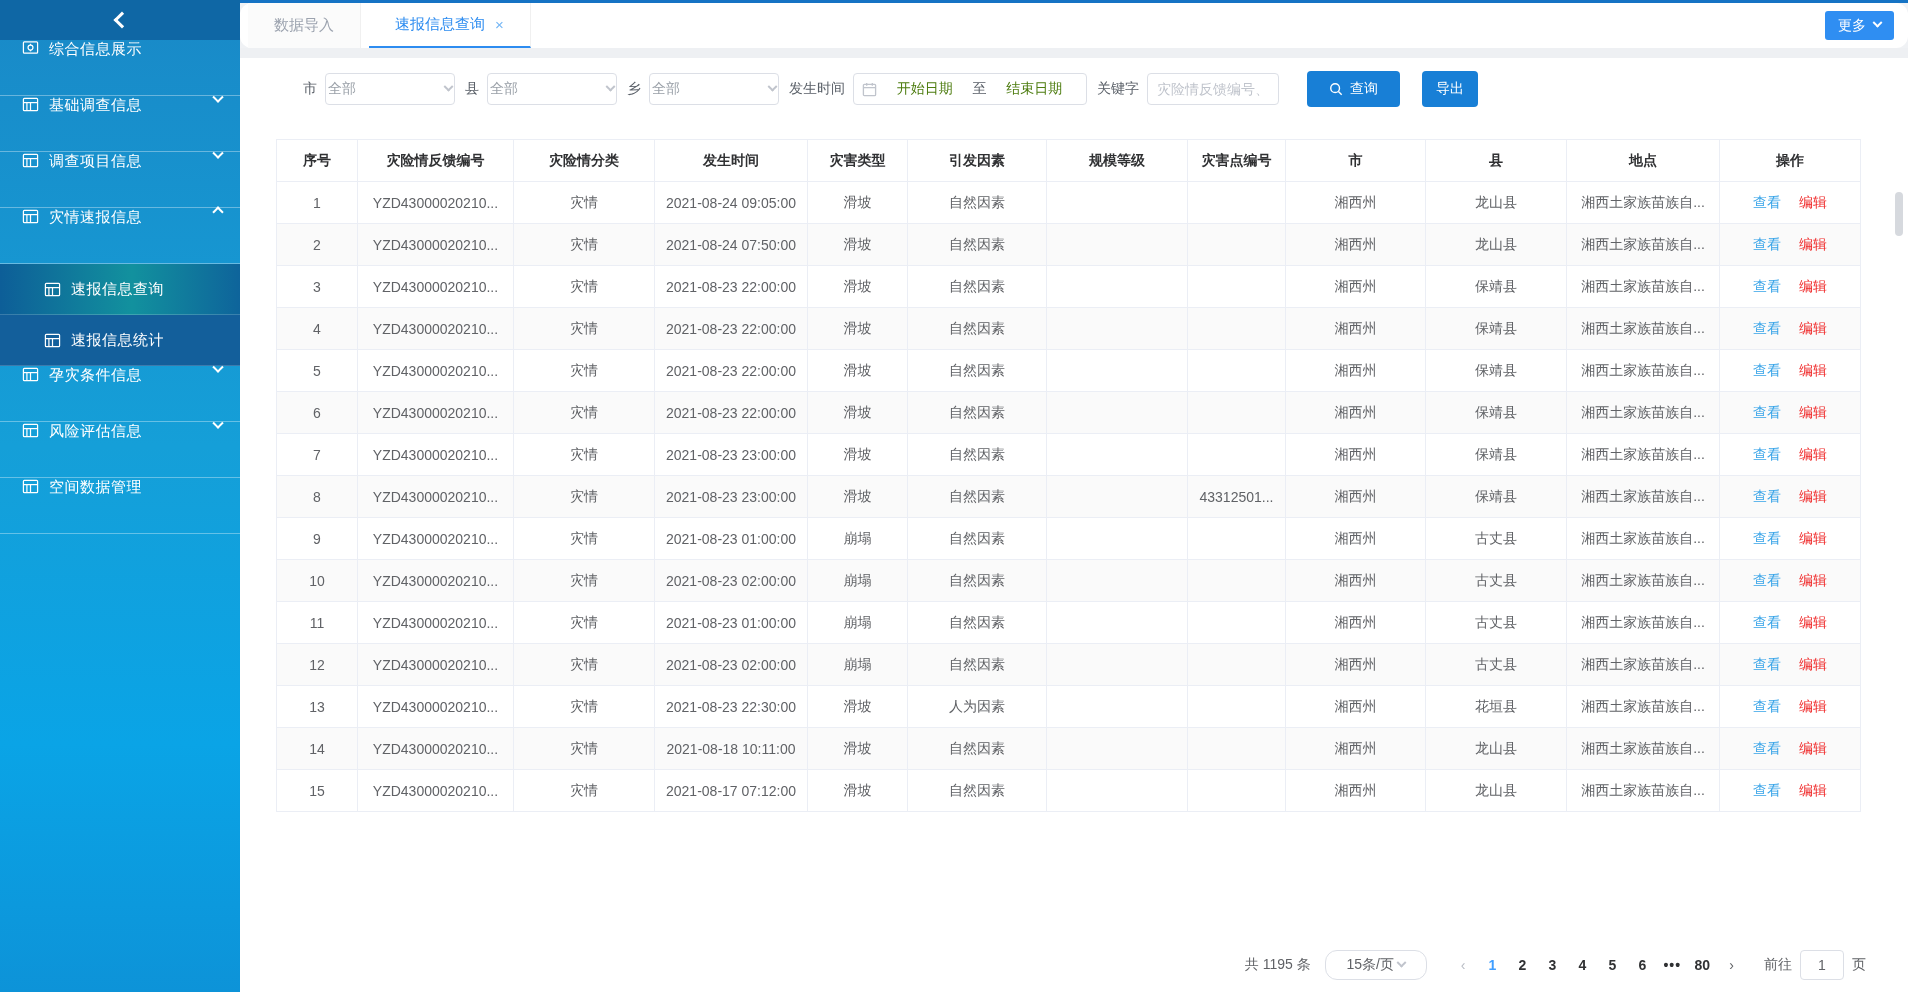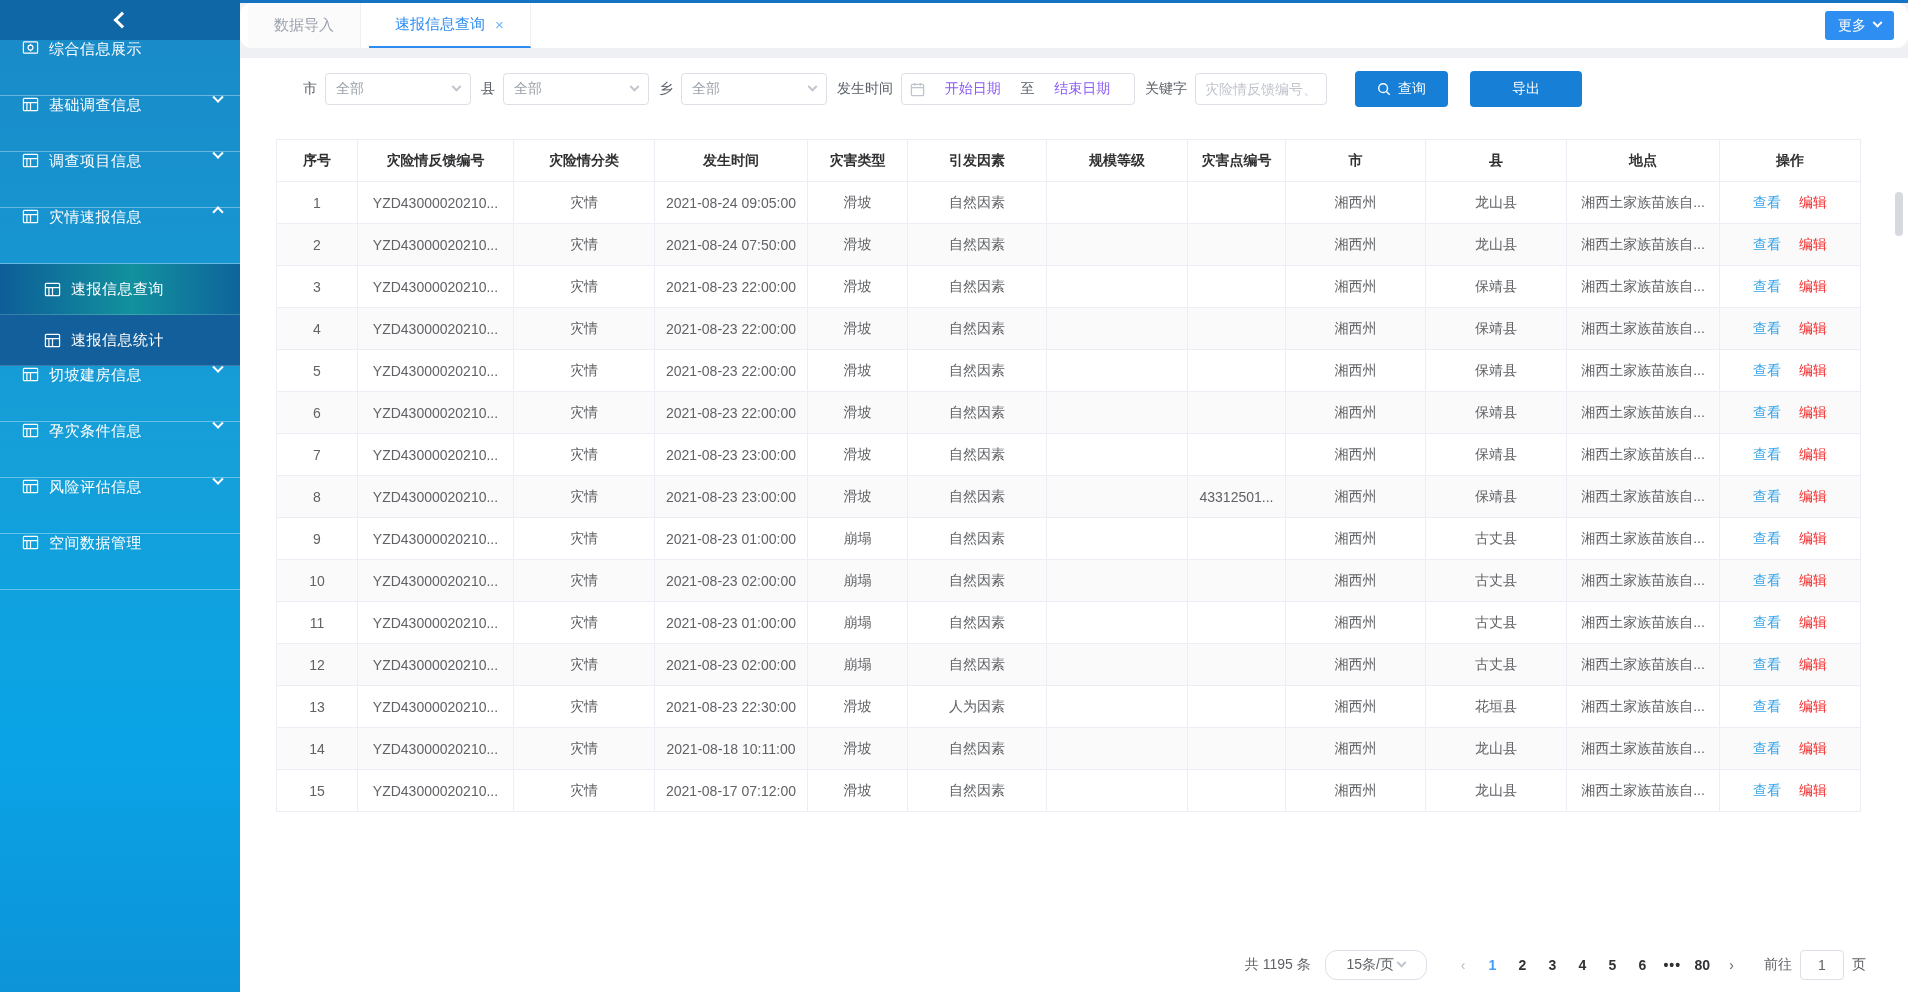--- a/index.html
+++ b/index.html
@@ -35,37 +35,37 @@
   .tab-close { margin-left:10px; font-size:15px; color:#74b6f5; cursor:pointer; line-height:1; }
   .more-btn { position:absolute; right:14px; top:8px; height:29px; padding:0 13px; background:#2f8ef2;
     color:#fff; font-size:14px; border:none; border-radius:3px; display:flex; align-items:center; gap:8px; cursor:pointer; }
   .more-btn .chev { border-color:#fff; width:7px; height:7px; transform:rotate(45deg) translate(-2px,-2px); }
   .gap { height:10px; background:#eef0f3; }
   .panel { background:#fff; height:934px; position:relative; }
 
   
   .filter-row { display:flex; align-items:center; padding:13px 0 13px 63px; font-size:14px; color:#5a6068; }
   .f-label { margin-right:8px; white-space:nowrap; }
-  .sel { width:146px; height:32px; border:1px solid #dcdfe6; border-radius:4px; display:flex;
-    align-items:center; padding:0 10px; color:#9aa0a8; margin-right:10px; cursor:pointer; background:#fff; }
+  .sel { width:130px; height:32px; border:1px solid #dcdfe6; border-radius:4px; display:flex;
+    align-items:center; padding:0 2px; color:#9aa0a8; margin-right:10px; cursor:pointer; background:#fff; }
   .sel span { flex:1; }
   .sel .chev, .psel .chev { border-color:#c0c4cc; width:7px; height:7px; transform:rotate(45deg) translate(-2px,-2px); }
   .daterange { width:234px; height:32px; border:1px solid #dcdfe6; border-radius:4px; display:flex;
     align-items:center; padding:0 8px; margin-right:10px; background:#fff; }
-  .daterange .ph { color:#8b5cf6; flex:1; text-align:center; white-space:nowrap; overflow:hidden; }
+  .daterange .ph { color:#4d7c0f; flex:1; text-align:center; white-space:nowrap; overflow:hidden; }
   .daterange .sep { color:#5a6068; padding:0 4px; }
   .cal { width:15px; height:15px; margin-right:4px; flex:0 0 auto; }
   .kw-input { width:132px; height:32px; border:1px solid #dcdfe6; border-radius:4px; padding:0 9px;
     font-size:14px; color:#606266; margin-right:28px; outline:none;
     font-family:"Liberation Sans","DejaVu Sans",sans-serif; }
   .kw-input::placeholder { color:#c0c4cc; }
   .btn { height:36px; padding:0 22px; background:#187fd6; color:#fff; font-size:14px; border:none;
     border-radius:4px; cursor:pointer; display:flex; align-items:center; gap:7px;
     font-family:"Liberation Sans","DejaVu Sans",sans-serif; }
-  .btn.export { margin-left:22px; padding:0 42px; }
+  .btn.export { margin-left:22px; padding:0 14px; }
 
   
   table { margin-left:36px; width:1584px; border-collapse:collapse; table-layout:fixed; }
   th,td { border:1px solid #ebeef5; height:42px; text-align:center; font-size:14px; color:#606266;
     padding:0 4px; overflow:hidden; white-space:nowrap; }
   th { color:#303133; font-weight:bold; background:#fff; }
   tbody tr:nth-child(even) { background:#fafafa; }
   .op-link { text-decoration:none; font-size:14px; cursor:pointer; }
   .op-view { color:#36a3e8; margin-right:18px; }
   .op-edit { color:#f02b2b; }
@@ -156,32 +156,20 @@
       <div class="menu-sub">
         <span class="mi-icon">
           <svg viewBox="0 0 18 18" fill="none" stroke="#fff" stroke-width="1.3">
             <rect x="1.5" y="2.5" width="15" height="13" rx="1"></rect>
             <line x1="1.5" y1="7" x2="16.5" y2="7"></line>
             <line x1="9" y1="7" x2="9" y2="15.5"></line>
             <line x1="5.2" y1="7" x2="5.2" y2="15.5"></line>
           </svg>
         </span>
         <span class="mi-label">速报信息统计</span>
-      </div>
-      <div class="menu-item">
-        <span class="mi-icon">
-          <svg viewBox="0 0 18 18" fill="none" stroke="#fff" stroke-width="1.3">
-            <rect x="1.5" y="2.5" width="15" height="13" rx="1"></rect>
-            <line x1="1.5" y1="7" x2="16.5" y2="7"></line>
-            <line x1="9" y1="7" x2="9" y2="15.5"></line>
-            <line x1="5.2" y1="7" x2="5.2" y2="15.5"></line>
-          </svg>
-        </span>
-        <span class="mi-label">切坡建房信息</span>
-        <i class="chev down"></i>
       </div>
       <div class="menu-item">
         <span class="mi-icon">
           <svg viewBox="0 0 18 18" fill="none" stroke="#fff" stroke-width="1.3">
             <rect x="1.5" y="2.5" width="15" height="13" rx="1"></rect>
             <line x1="1.5" y1="7" x2="16.5" y2="7"></line>
             <line x1="9" y1="7" x2="9" y2="15.5"></line>
             <line x1="5.2" y1="7" x2="5.2" y2="15.5"></line>
           </svg>
         </span>

